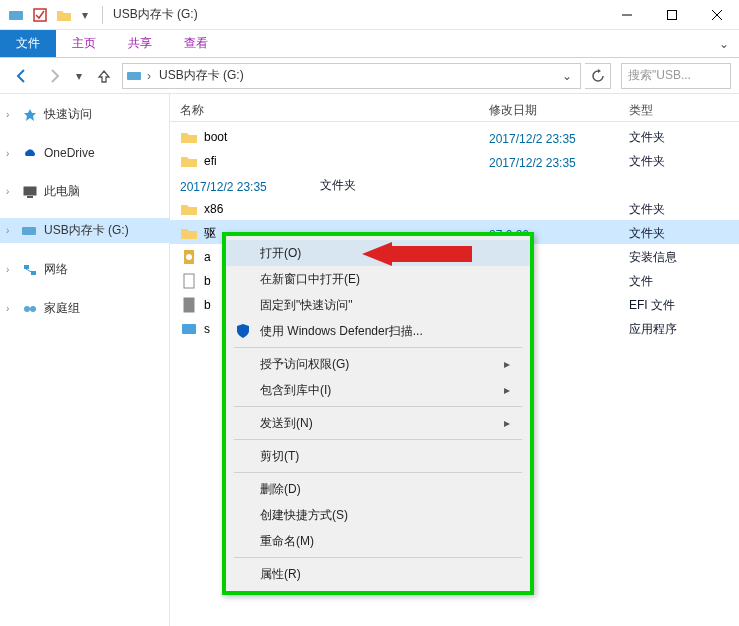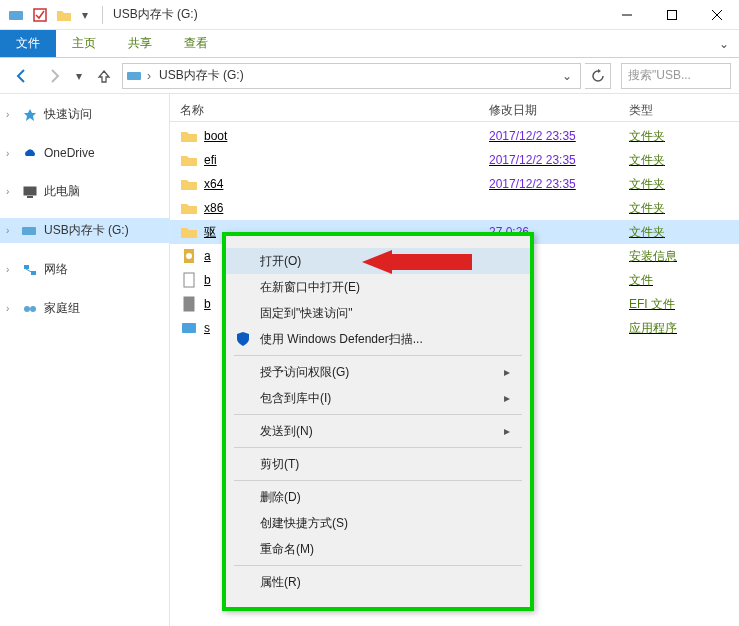--- a/index.html
+++ b/index.html
@@ -9,21 +9,21 @@
 .titlebar { height: 30px; display: flex; align-items: center; background: #fff; border-bottom: 1px solid #e5e5e5; }
 .titlebar .qat { display: flex; align-items: center; gap: 4px; padding: 0 6px; }
 .qat-icon { width: 20px; height: 20px; display: flex; align-items: center; justify-content: center; }
 .titlebar .sep { width: 1px; height: 18px; background: #ccc; margin: 0 4px; }
 .titlebar .title { flex: 1; padding-left: 6px; color: #333; }
 .win-controls { display: flex; }
 .win-btn { width: 45px; height: 30px; display: flex; align-items: center; justify-content: center; color: #333; }
 
 
 .ribbon { height: 28px; display: flex; align-items: stretch; background: #fff; border-bottom: 1px solid #d0d0d0; }
-.ribbon-tab { padding: 0 16px; display: flex; align-items: center; color: #4d7c0f; cursor: pointer; }
+.ribbon-tab { padding: 0 16px; display: flex; align-items: center; color: #a21caf; cursor: pointer; }
 .ribbon-tab.file { background: #1979ca; color: #fff; }
 
 
 .navbar { height: 36px; display: flex; align-items: center; padding: 4px 8px; gap: 4px; border-bottom: 1px solid #e5e5e5; }
 .nav-btn { width: 28px; height: 26px; display: flex; align-items: center; justify-content: center; color: #555; }
 .nav-btn.disabled { color: #bbb; }
 .nav-dd { width: 14px; display: flex; align-items: center; justify-content: center; color: #555; }
 .address { flex: 1; height: 26px; border: 1px solid #ccc; display: flex; align-items: center; padding: 0 4px; gap: 4px; }
 .address .crumb { color: #333; padding: 0 4px; }
 .address .arrow-r { color: #666; }
@@ -40,30 +40,30 @@
 .side-spacer { height: 14px; }
 .side-icon { width: 16px; height: 16px; display: inline-flex; align-items: center; justify-content: center; }
 
 .content { flex: 1; position: relative; }
 .columns { display: flex; padding: 8px 10px 2px 10px; border-bottom: 1px solid #e5e5e5; color: #444; }
 .col-name { flex: 1; }
 .col-date { width: 140px; }
 .col-type { width: 100px; }
 
 .filelist { padding: 2px 0; }
-.file-row { display: flex; align-items: center; padding: 2px 10px; height: 24px; cursor: pointer; text-decoration: underline; }
+.file-row { display: flex; align-items: flex-end; padding: 2px 10px; height: 24px; cursor: pointer; }
 .file-row.selected { background: #cde8ff; }
 .file-row .fname { flex: 1; display: flex; align-items: center; gap: 6px; overflow: hidden; white-space: nowrap; }
-.file-row .fdate { width: 140px; color: #6d28d9; white-space: nowrap; }
-.file-row .ftype { width: 100px; color: #4d7c0f; white-space: nowrap; }
+.file-row .fdate { width: 140px; color: #0369a1; white-space: nowrap; }
+.file-row .ftype { width: 100px; color: #0f172a; white-space: nowrap; }
 .ficon { width: 18px; height: 18px; display: inline-flex; align-items: center; justify-content: center; }
 
 
 .ctx-wrap { position: absolute; left: 222px; top: 232px; border: 4px solid #00d000; background: #fff; box-shadow: 2px 2px 6px rgba(0,0,0,0.25); width: 312px; z-index: 10; }
-.ctx { padding: 12px 0; background: #f0f0f0; }
+.ctx { padding: 4px 0; background: #f0f0f0; }
 .ctx-item { display: flex; align-items: center; height: 26px; padding: 0 20px 0 34px; position: relative; color: #222; cursor: pointer; }
 .ctx-item.hover { background: #d8e6f2; }
 .ctx-item .sub { margin-left: auto; color: #555; }
 .ctx-item .ci-icon { position: absolute; left: 8px; width: 18px; height: 18px; display: flex; align-items: center; justify-content: center; }
 .ctx-sep { height: 1px; background: #d0d0d0; margin: 3px 8px; }
 
 
 .red-arrow { position: absolute; left: 136px; top: 2px; pointer-events: none; z-index: 2; }
 
 
@@ -264,28 +264,20 @@
               <svg width="18" height="14">
                 <path class="folder-svg" d="M1 3 h6 l2 2 h8 v8 h-16 z"></path>
               </svg>
             </span>
             <span>efi</span>
           </div>
           <div class="fdate">2017/12/2 23:35</div>
           <div class="ftype">文件夹</div>
         </div>
         <div class="file-row">
-          <div class="fname">
-            <span class="ficon">
-              <svg width="18" height="14">
-                <path class="folder-svg" d="M1 3 h6 l2 2 h8 v8 h-16 z"></path>
-              </svg>
-            </span>
-            <span>x64</span>
-          </div>
           <div class="fdate">2017/12/2 23:35</div>
           <div class="ftype">文件夹</div>
         </div>
         <div class="file-row">
           <div class="fname">
             <span class="ficon">
               <svg width="18" height="14">
                 <path class="folder-svg" d="M1 3 h6 l2 2 h8 v8 h-16 z"></path>
               </svg>
             </span>

